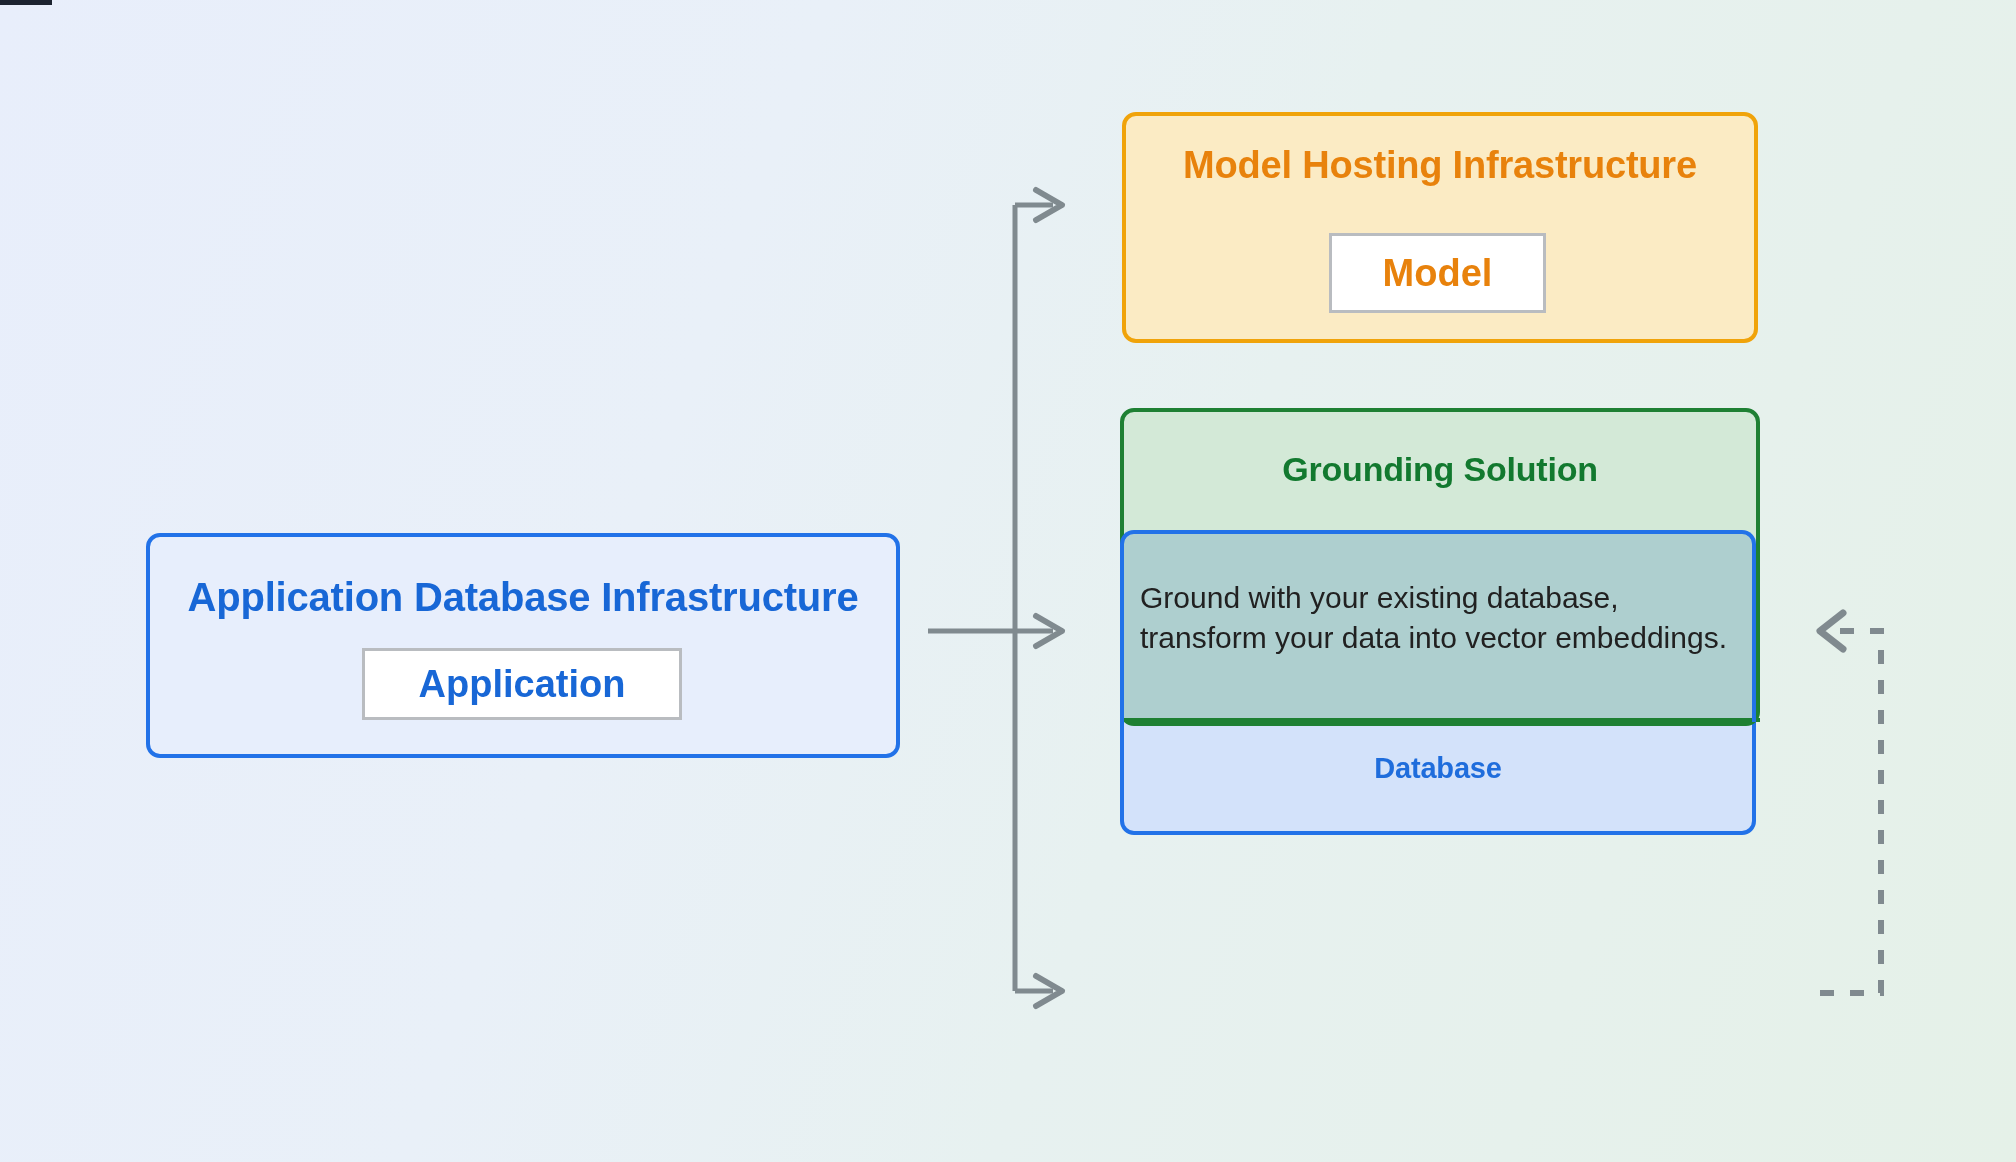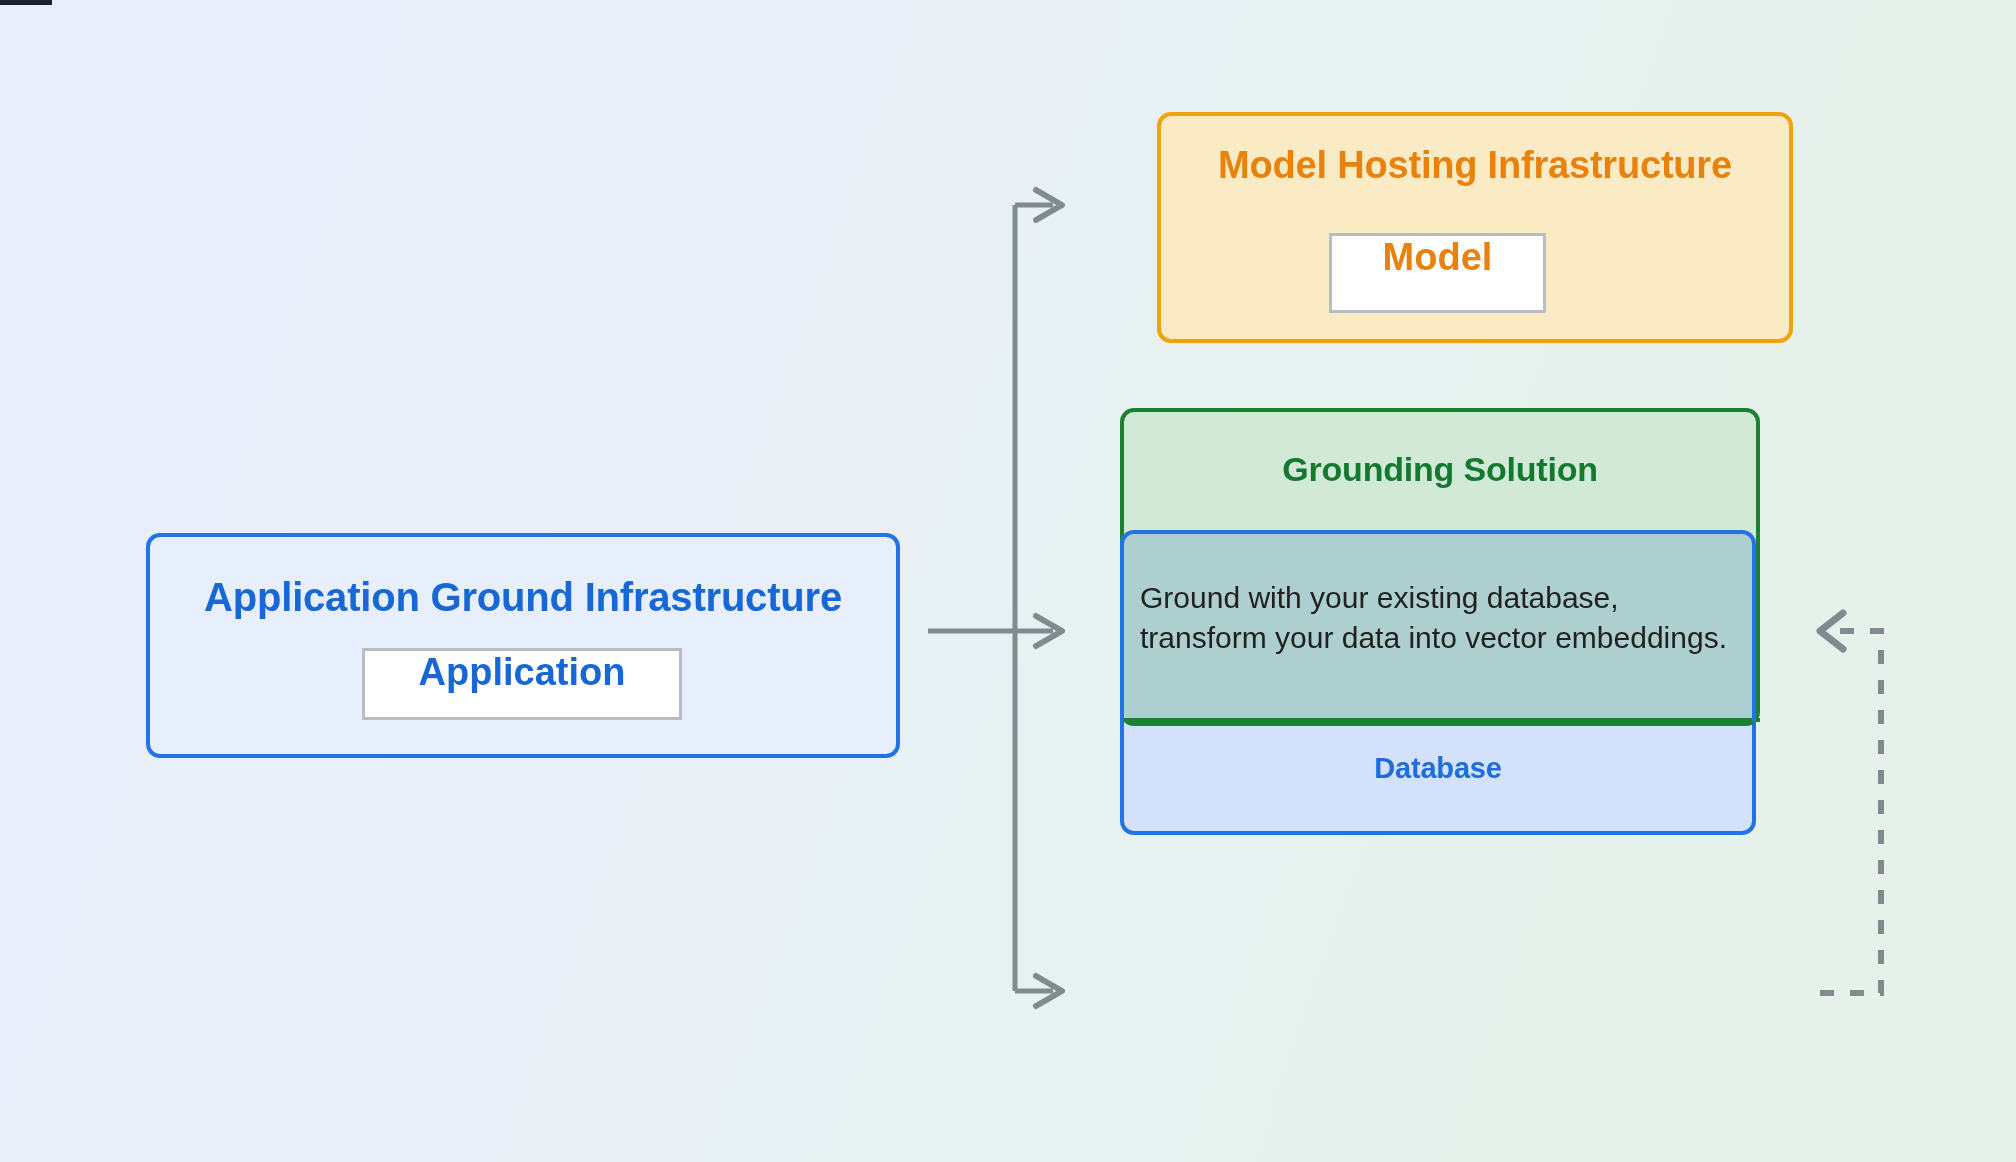--- a/index.html
+++ b/index.html
@@ -55,21 +55,20 @@
     font-size: 40px;
   }
   
   #model-host {
     left: 1122px;
     top: 112px;
     width: 636px;
     height: 231px;
     background: #fbebc4;
     border: 4px solid #f0a30a;
-    margin-left: 35px;
   }
   #model-host .node-title {
     top: 28px;
     color: #e8820c;
     font-size: 38px;
   }
   
   #grounding {
     left: 1120px;
     top: 408px;
@@ -168,20 +167,21 @@
     color: #d4117a;
     font-size: 38px;
   }
   
   .chip {
     position: absolute;
     box-sizing: border-box;
     background: #ffffff;
     border: 3px solid #b9bcc0;
     display: flex;
+    align-items: center;
     justify-content: center;
     font-weight: bold;
   }
   #chip-application {
     left: 362px;
     top: 648px;
     width: 320px;
     height: 72px;
     color: #1867d6;
     font-size: 38px;
@@ -206,21 +206,21 @@
   }
 </style>
 </head>
 <body>
 
 <div id="canvas">
 
   <div class="top-bar"></div>
 
   <div class="node" id="app-host">
-    <div class="node-title">Application Ground Infrastructure</div>
+    <div class="node-title">Application Database Infrastructure</div>
   </div>
   <div class="chip" id="chip-application">
     <span>Application</span>
   </div>
 
   <div class="node" id="model-host">
     <div class="node-title">Model Hosting Infrastructure</div>
   </div>
   <div class="chip" id="chip-model">
     <span>Model</span>

